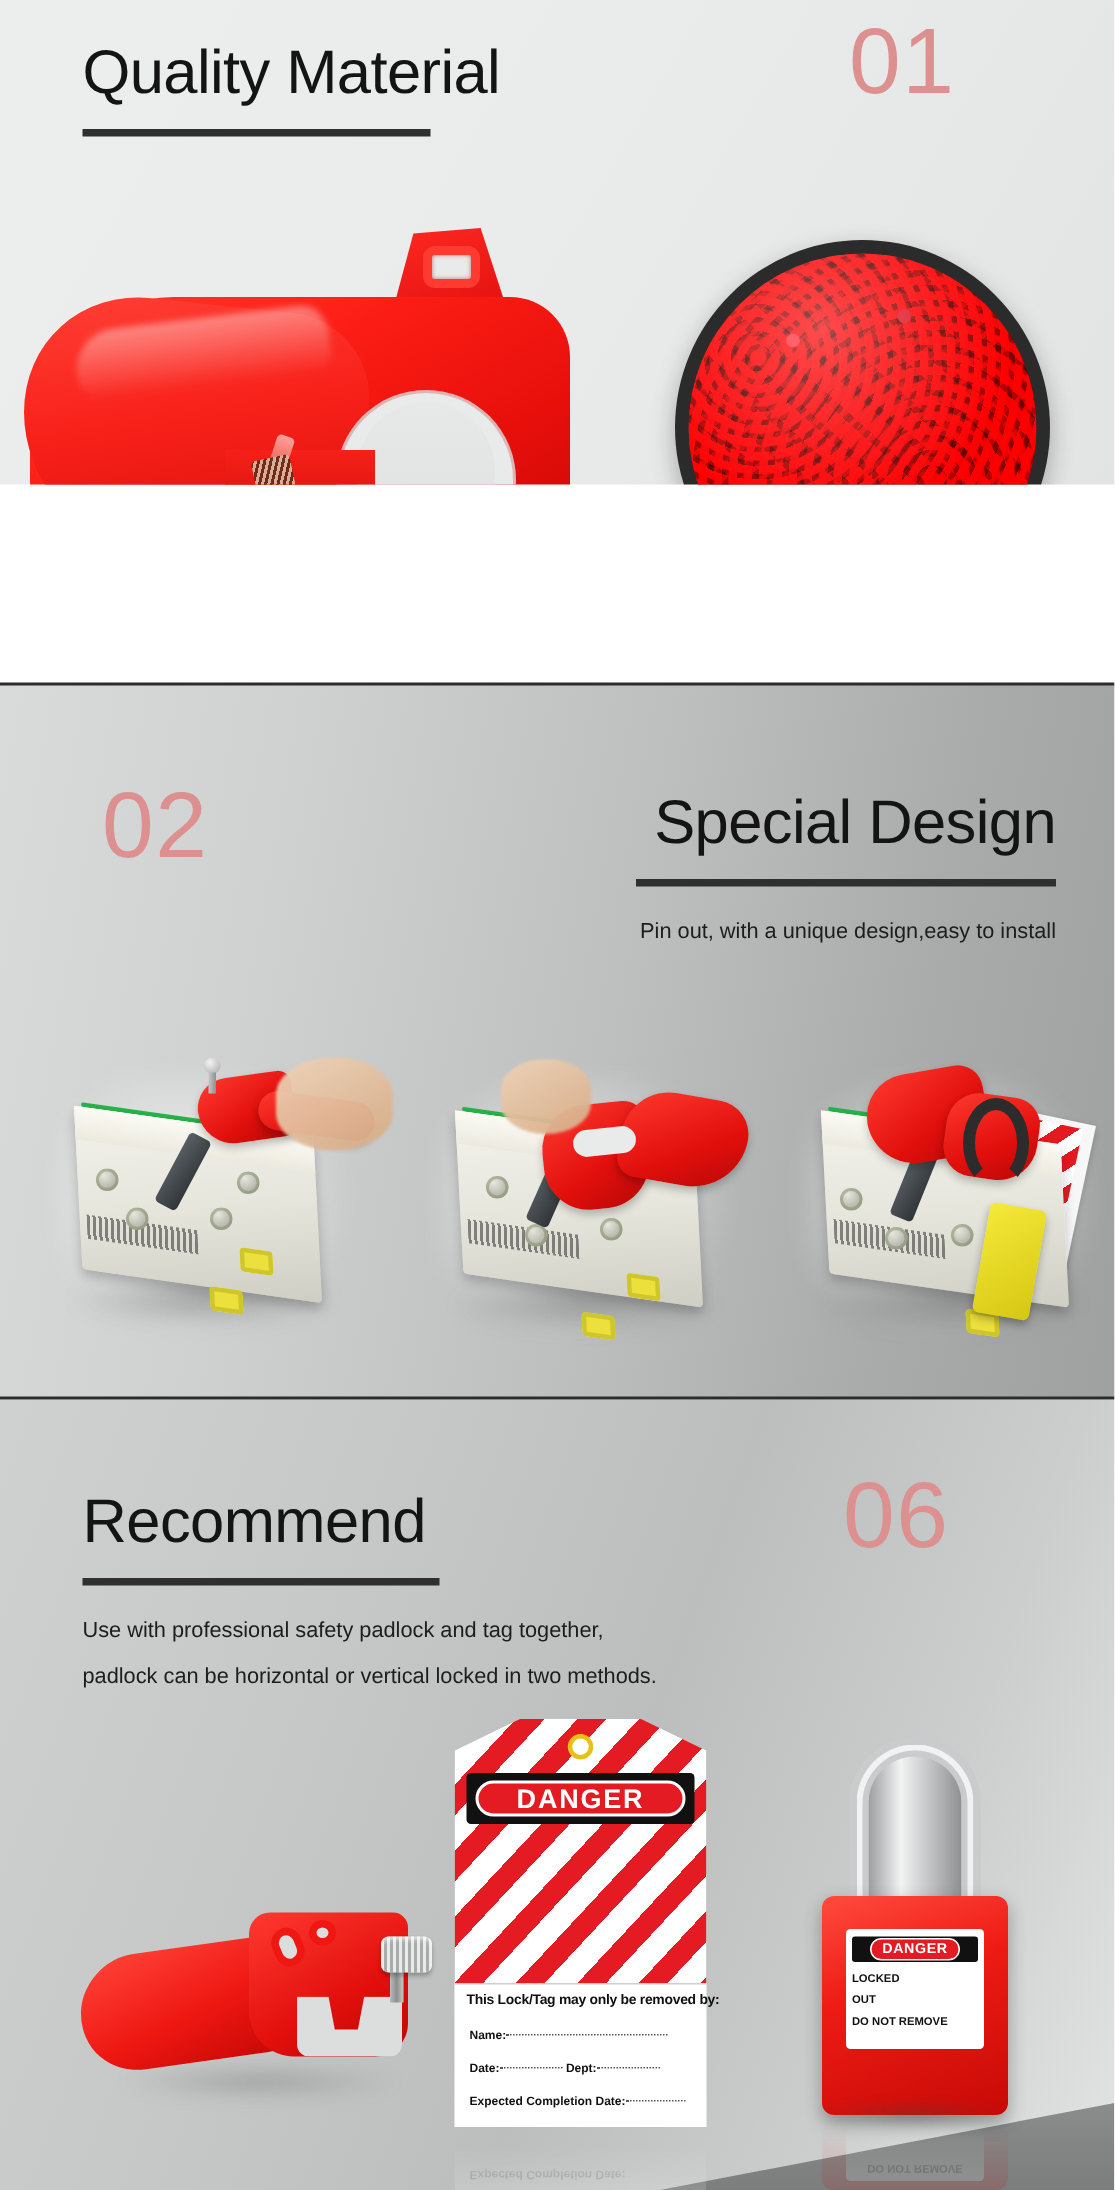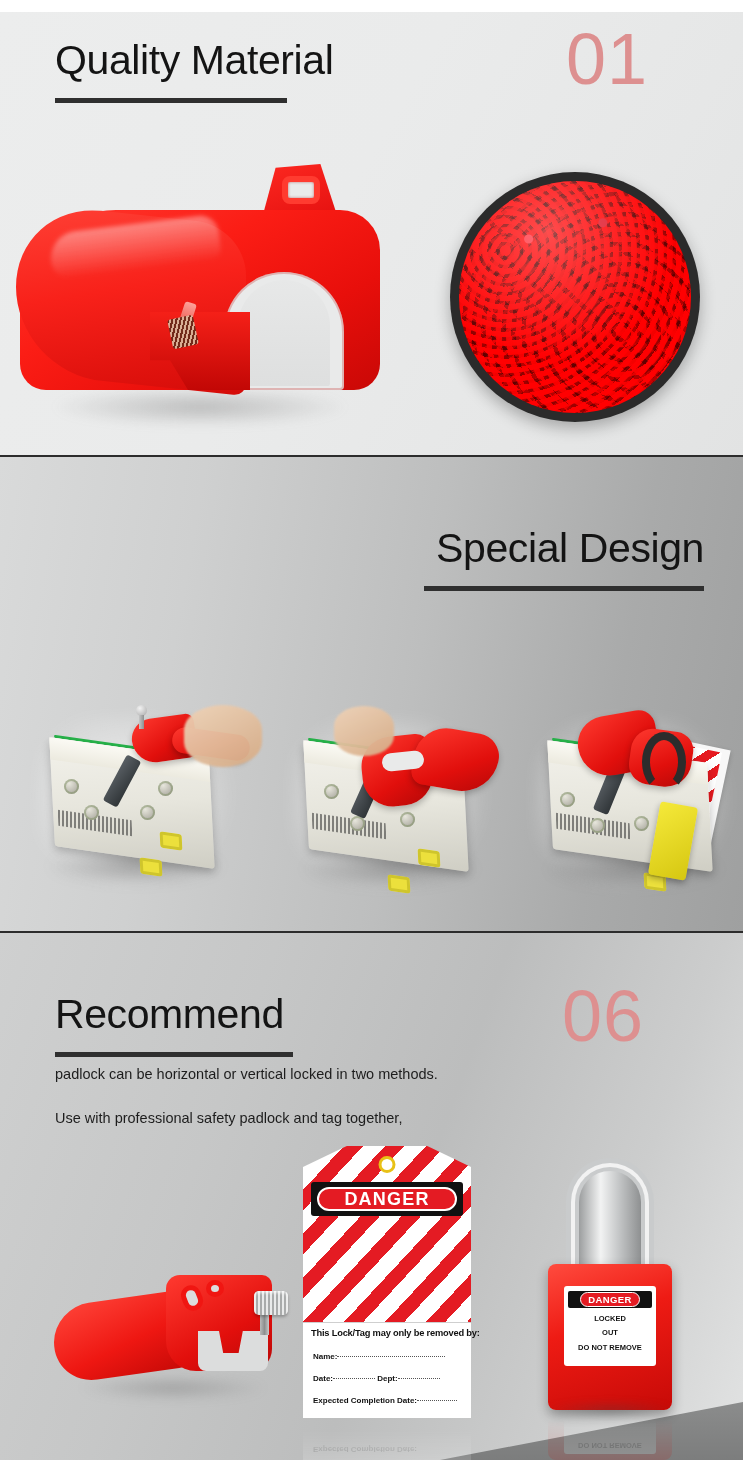--- a/index.html
+++ b/index.html
@@ -7,40 +7,40 @@
   html,body { background:#fff; }
   body {
     width:743px; height:1460px;
     font-family:"Liberation Sans", sans-serif;
     overflow:hidden; position:relative;
   }
   .page { width:743px; height:1460px; position:relative; }
 
   
   .section { position:absolute; left:0; width:743px; overflow:hidden; }
-  #section-1 { top:12px; height:455px;
+  #section-1 { top:0; height:323px;
     background:linear-gradient(120deg,#eceded 0%,#eaebeb 45%,#e6e7e7 75%,#e2e3e3 100%); }
   #section-2 { top:456px; height:476px;
     background:linear-gradient(100deg,#d9dada 0%,#cfd0d0 25%,#bdbebe 55%,#a9aaaa 80%,#9fa0a0 100%); }
   #section-3 { top:933px; height:527px;
     background:linear-gradient(110deg,#cfd0d0 0%,#c6c7c7 30%,#bcbdbd 55%,#cccdcd 78%,#e2e3e3 100%); }
 
   .divider { position:absolute; left:0; width:743px; height:2px;
     background:#2c2c2c; z-index:40; }
   #divider-1 { top:455px; }
   #divider-2 { top:931px; }
 
   
   .head-block { position:absolute; z-index:20; }
   .head-title { font-size:41px; font-weight:400; color:#141414;
     letter-spacing:-0.4px; line-height:1.05; white-space:nowrap; }
   .head-rule { height:5px; background:#2f2f2f; margin-top:16px; }
   .head-sub { font-size:14.5px; color:#1d1d1d; margin-top:17px;
     line-height:1.85; white-space:nowrap; }
-  .big-number { position:absolute; font-size:72px; font-weight:400;
+  .big-number { position:absolute; font-size:62px; font-weight:400;
     color:#dd9090; line-height:1; letter-spacing:1px; z-index:20; }
 
   #head-1 { left:55px; top:27px; }
   #head-1 .head-rule { width:232px; }
   #num-01 { left:566px; top:11px; }
 
   #head-2 { left:424px; top:527px; text-align:right; }
   #head-2 .head-rule { width:280px; margin-left:auto; }
   #num-02 { left:68px; top:520px; }
 
@@ -221,21 +221,21 @@
   .pl-body { position:absolute; left:8px; top:106px; width:124px; height:146px;
     background:linear-gradient(160deg,#ff4b3e 0%,#ee1b14 40%,#c70a07 100%);
     border-radius:8px; box-shadow:0 5px 12px rgba(0,0,0,.3); }
   .pl-label { position:absolute; left:24px; top:128px; width:92px; height:80px;
     background:#fff; border-radius:3px; padding:5px 4px; }
   .pl-danger { height:17px; background:#111; border-radius:2px; display:flex;
     align-items:center; justify-content:center; margin-bottom:4px; }
   .pl-danger span { color:#fff; font-weight:bold; font-size:9.5px; letter-spacing:.4px;
     background:#e41b23; border:1px solid #fff; border-radius:9px; padding:0 7px;
     line-height:13px; }
-  .pl-txt { text-align:center; font-size:7.5px; font-weight:bold; color:#111;
+  .pl-txt { text-align:left; font-size:7.5px; font-weight:bold; color:#111;
     line-height:1.9; }
   .pl-shadow { position:absolute; left:4px; top:244px; width:132px; height:16px;
     background:radial-gradient(ellipse at center, rgba(70,70,70,.40), rgba(70,70,70,0) 70%);
     filter:blur(4px); }
 
   
   .reflect { position:absolute; transform:scaleY(-1); opacity:.18;
     -webkit-mask-image:linear-gradient(to bottom, rgba(0,0,0,.85), rgba(0,0,0,0) 72%);
             mask-image:linear-gradient(to bottom, rgba(0,0,0,.85), rgba(0,0,0,0) 72%);
     pointer-events:none; z-index:12; }
@@ -278,21 +278,23 @@
     </div>
   </div>
 
   <div class="divider" id="divider-1"></div>
 
   <div class="section" id="section-2"></div>
 
   <div class="head-block" id="head-2">
     <div class="head-title">Special Design</div>
     <div class="head-rule"></div>
-  </div>
+    <div class="head-sub">Pin out, with a unique design,easy to install</div>
+  </div>
+  <div class="big-number" id="num-02">02</div>
 
   <div class="brk" id="brk-1">
     <div class="brk-glow"></div>
     <div class="brk-shadow"></div>
     <div class="brk-green"></div>
     <div class="brk-case"></div>
     <div class="brk-label"></div>
     <div class="brk-screw" style="left:46px; top:82px;"></div>
     <div class="brk-screw" style="left:66px; top:108px;"></div>
     <div class="brk-screw" style="left:122px; top:108px;"></div>
@@ -344,22 +346,22 @@
     <div class="brk-ylock" style="left:138px; top:104px; width:38px; height:74px; transform:rotate(10deg);"></div>
   </div>
 
   <div class="divider" id="divider-2"></div>
 
   <div class="section" id="section-3"></div>
 
   <div class="head-block" id="head-3">
     <div class="head-title">Recommend</div>
     <div class="head-rule"></div>
+    <div class="head-sub">Use with professional safety padlock and tag together,</div>
     <div class="head-sub" style="margin-top:4px;">padlock can be horizontal or vertical locked in two methods.</div>
-    <div class="head-sub">Use with professional safety padlock and tag together,</div>
   </div>
   <div class="big-number" id="num-03">06</div>
 
   <div class="floor-wedge"></div>
 
   <div class="art" id="art-lockout-2">
     <div class="l2-shadow"></div>
     <div class="l2-wing"></div>
     <div class="l2-body"></div>
     <div class="l2-jaw"></div>

